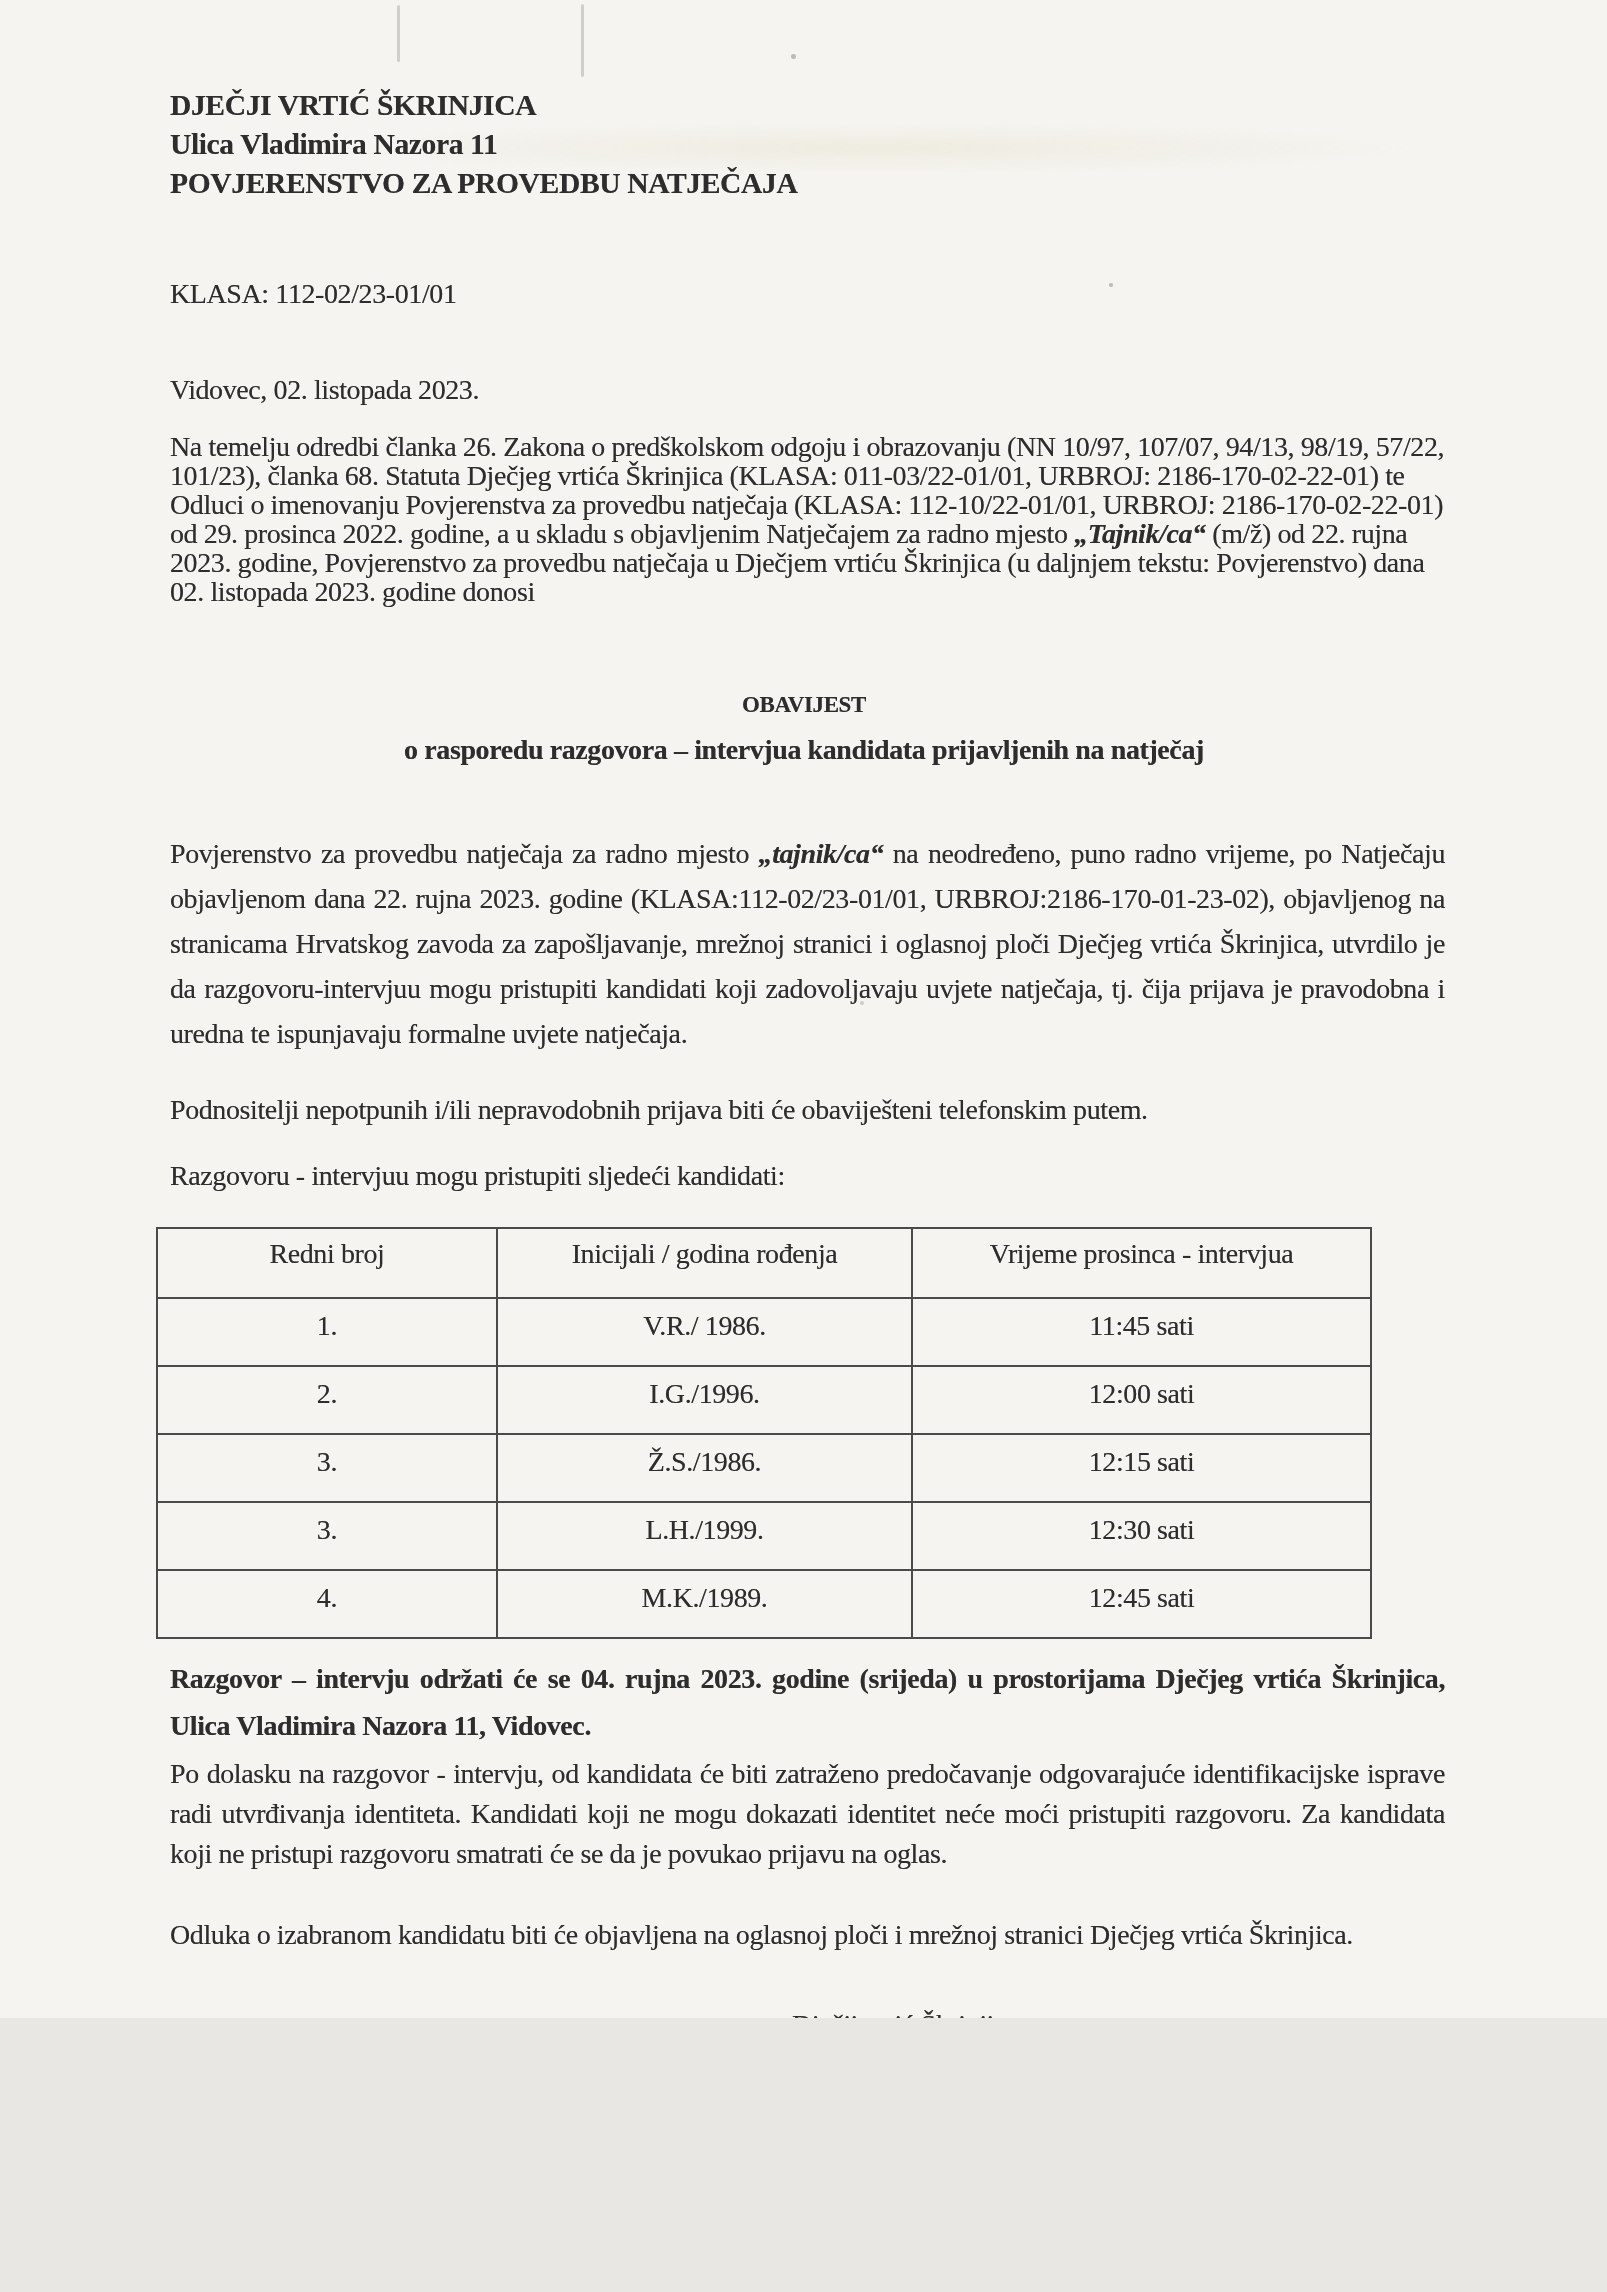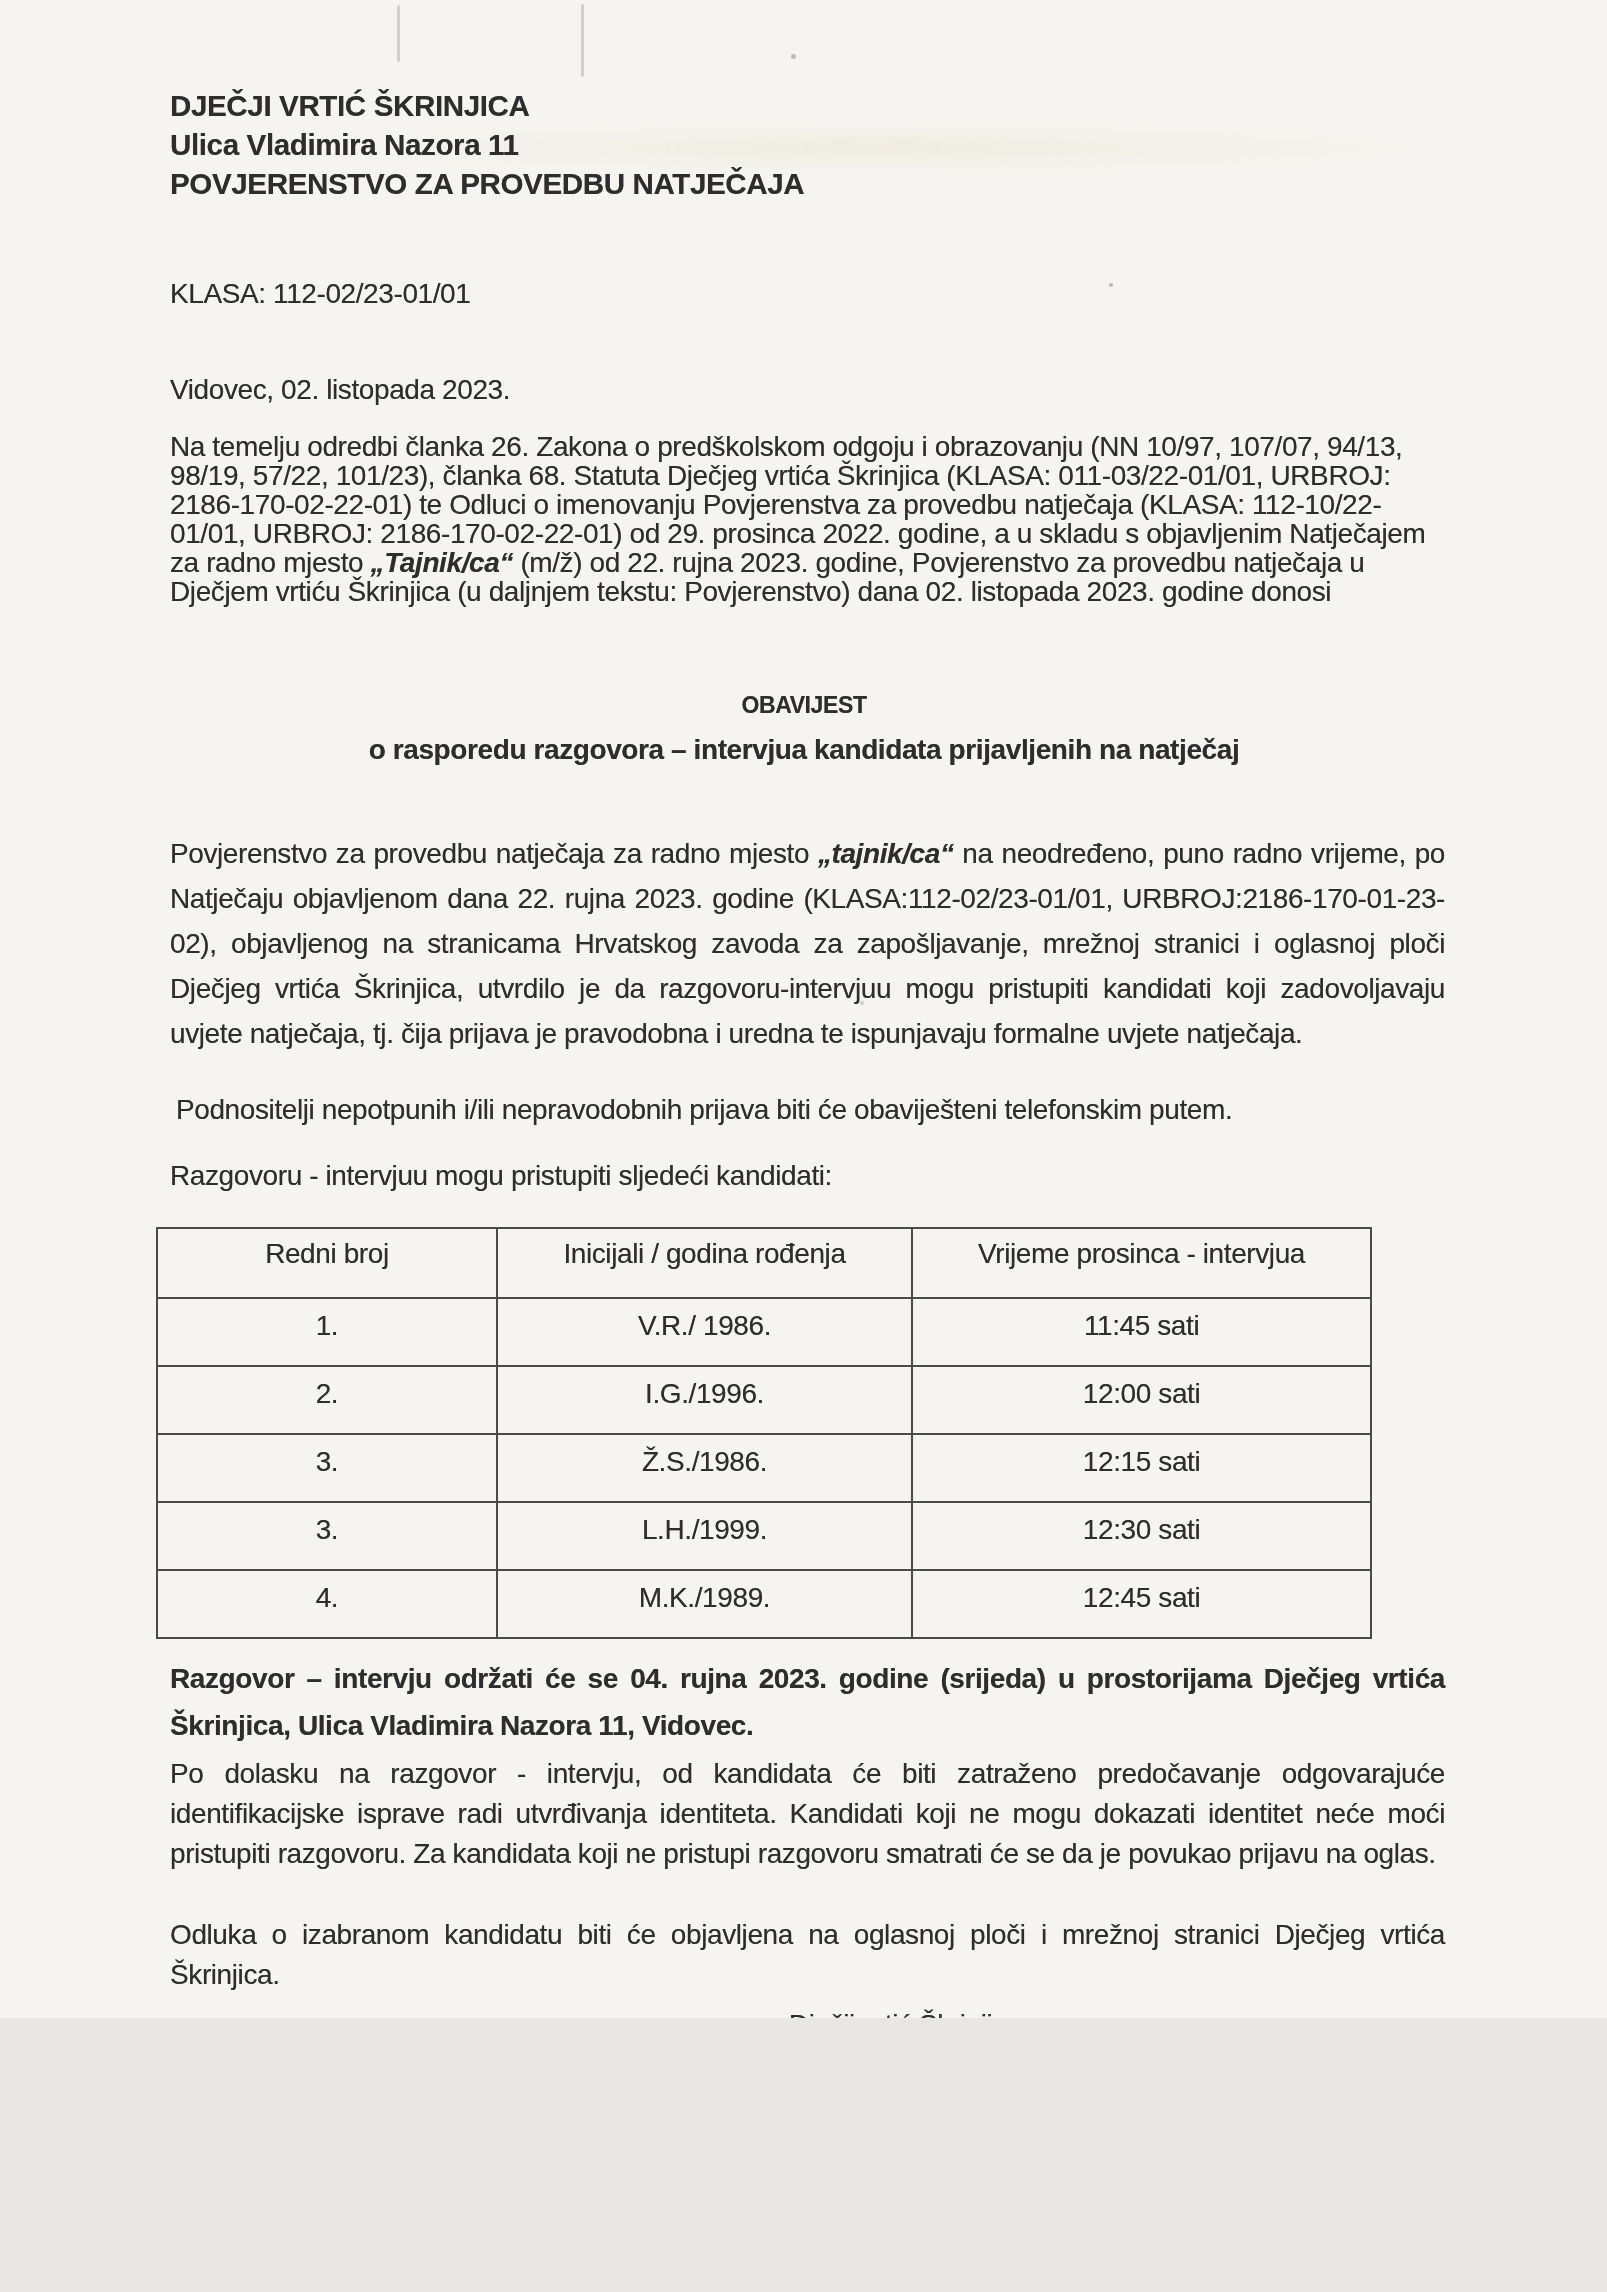--- a/index.html
+++ b/index.html
@@ -8,42 +8,42 @@
     --ink:#2d2d2d;
     --table-border:#4a4a4a;
   }
   *{margin:0;padding:0;box-sizing:border-box;}
   html,body{background:#e8e7e3;}
   .page{
     position:relative;
     width:1608px;
     height:2018px;
     background:var(--paper);
-    font-family:Liberation Sans, sans-serif;
+    font-family:Liberation Serif, serif;
     color:var(--ink);
     font-size:28px;
     letter-spacing:-0.4px;
     overflow:hidden;
     text-shadow:0 0 0.5px rgba(45,45,45,0.55);
   }
   .abs{position:absolute;}
   .col{left:170px;width:1275px;}
   .bi{font-weight:700;font-style:italic;}
   .justify{text-align:justify;}
   .center-page{left:0;right:0;text-align:center;}
   .center-sign{left:202px;right:0;text-align:center;}
 
   .doc-header{top:86px;line-height:39px;font-weight:700;font-size:29.6px;}
   .ref-block{top:274px;line-height:39px;}
   .dateline{top:374px;}
   .para-intro{top:432px;line-height:29px;}
   .notice-title{top:692px;font-weight:700;font-size:23px;}
   .notice-subtitle{top:734px;font-weight:700;}
   .para-decision{top:831px;line-height:45px;}
-  .para-incomplete{top:1094px;margin-left:6px;}
+  .para-incomplete{top:1094px;}
   .para-candidates{top:1160px;}
 
   .sched-table{
     top:1227px;left:156px;width:1216px;
     border-collapse:collapse;
     table-layout:fixed;
   }
   .sched-table th,.sched-table td{
     border:2.7px solid var(--table-border);
     text-align:center;

